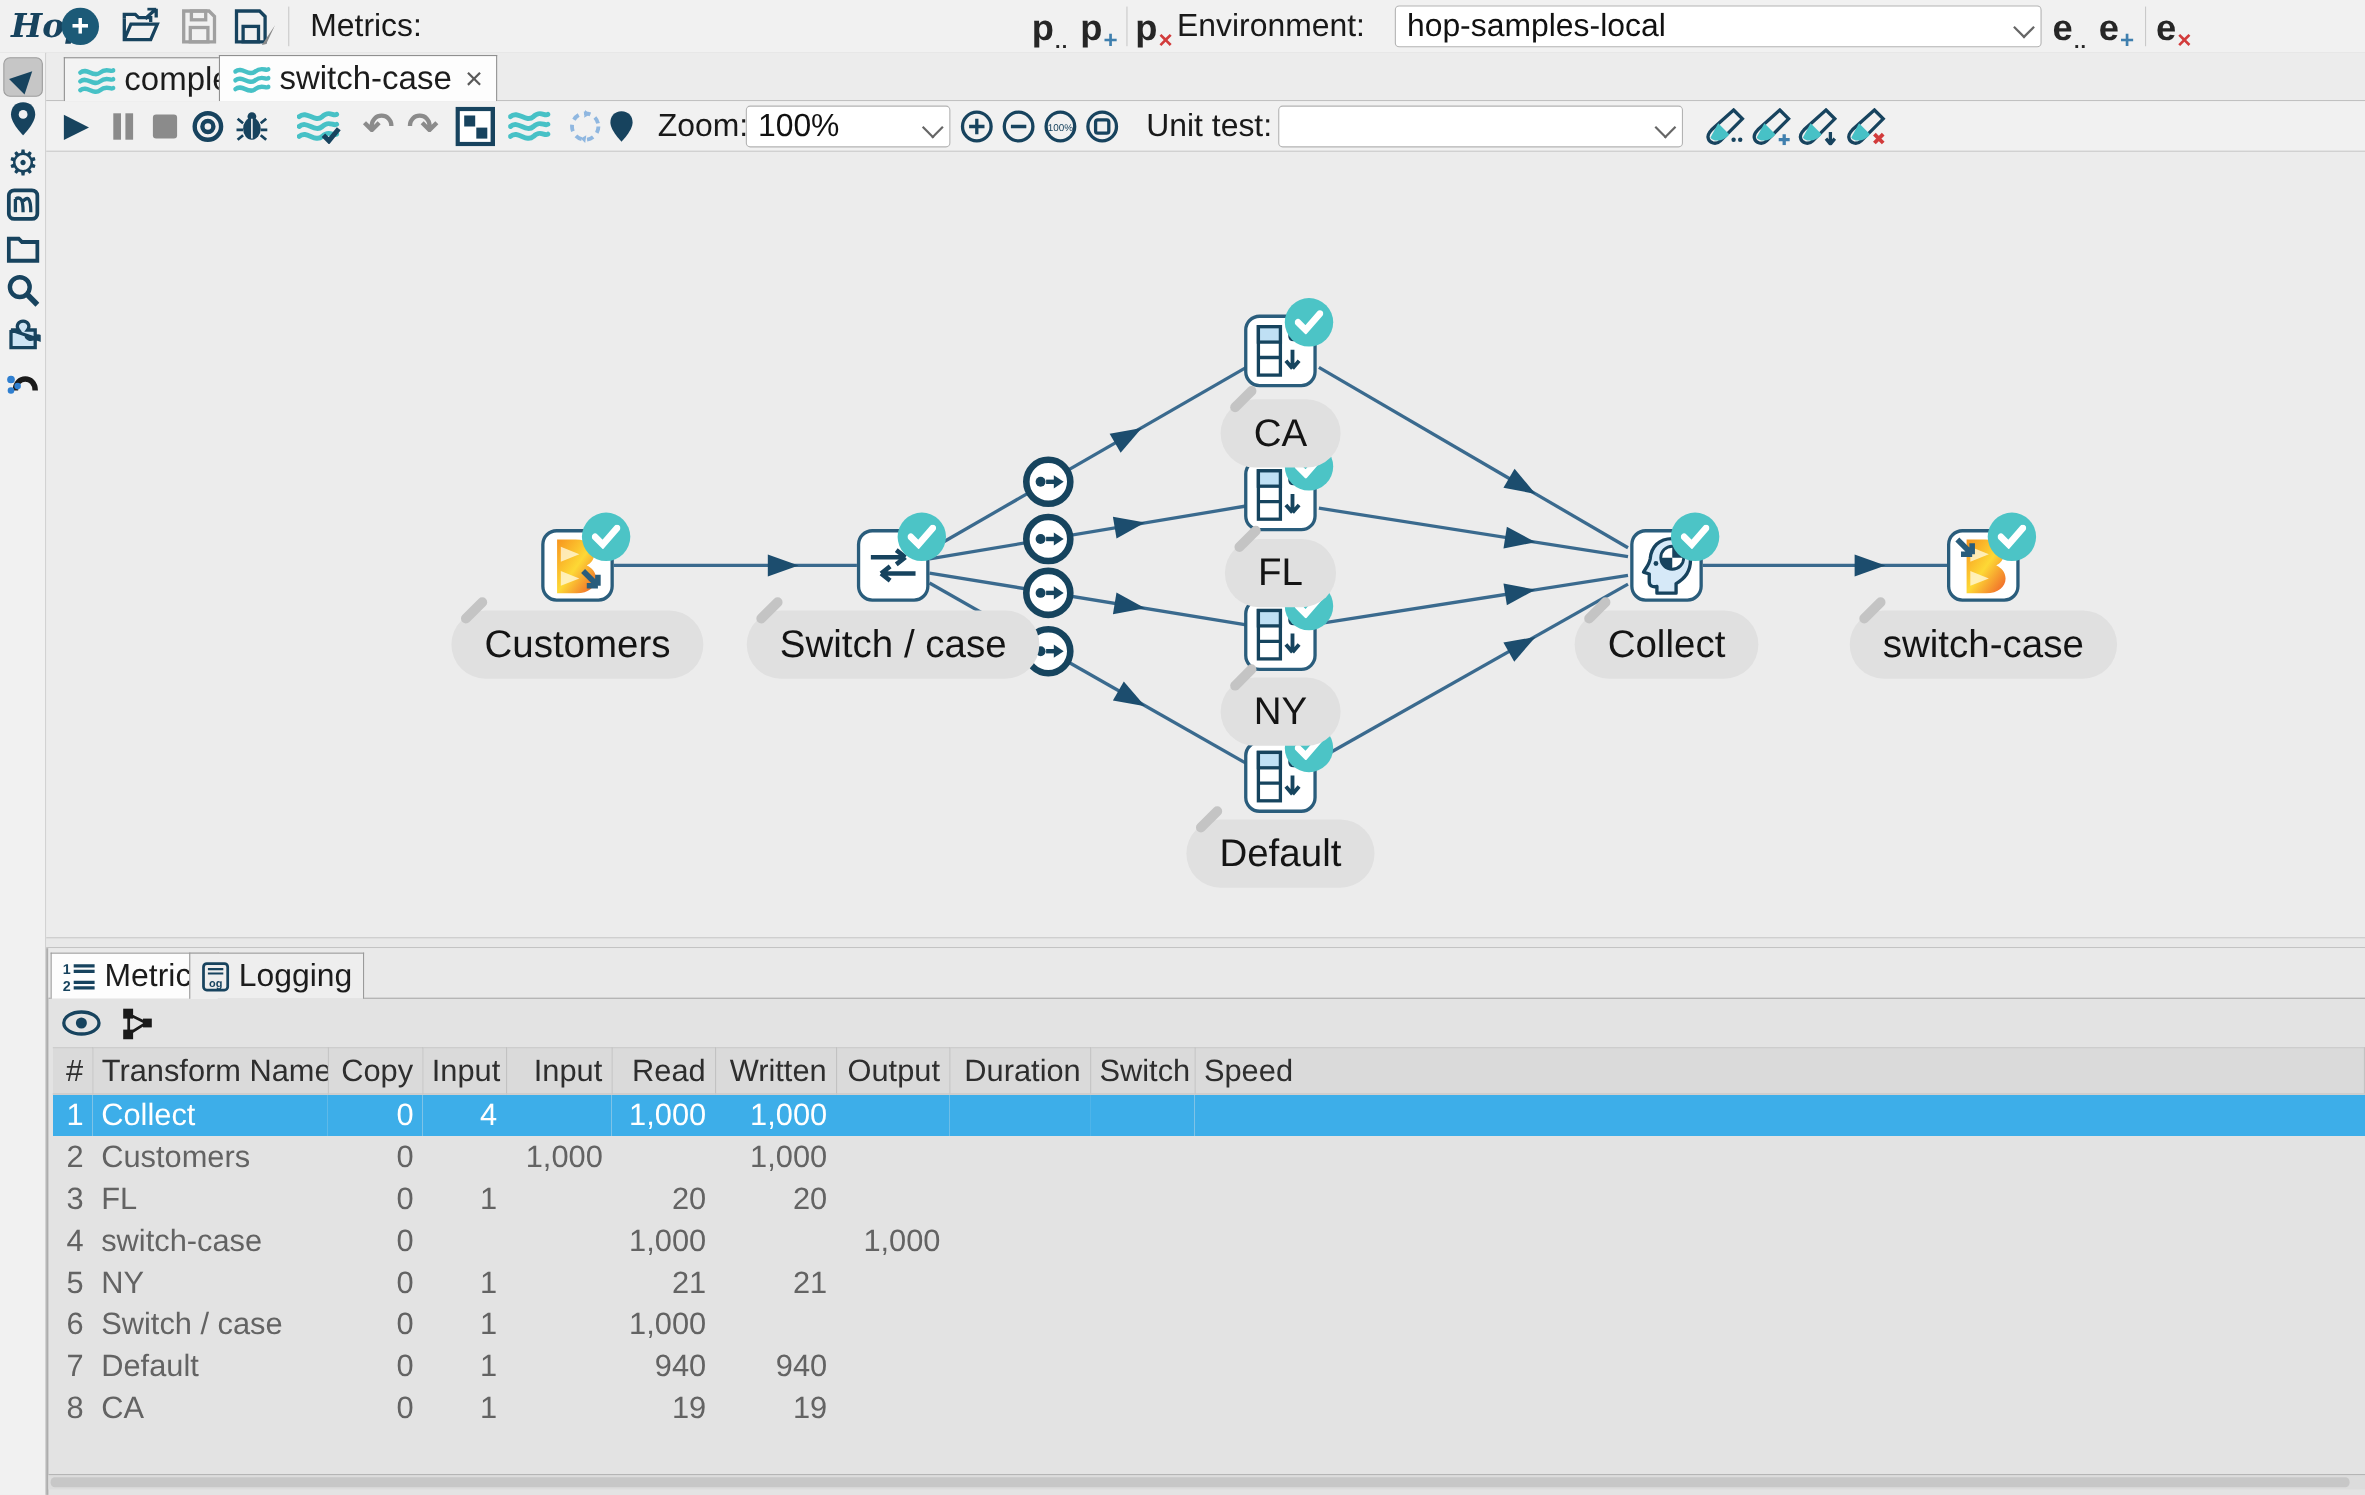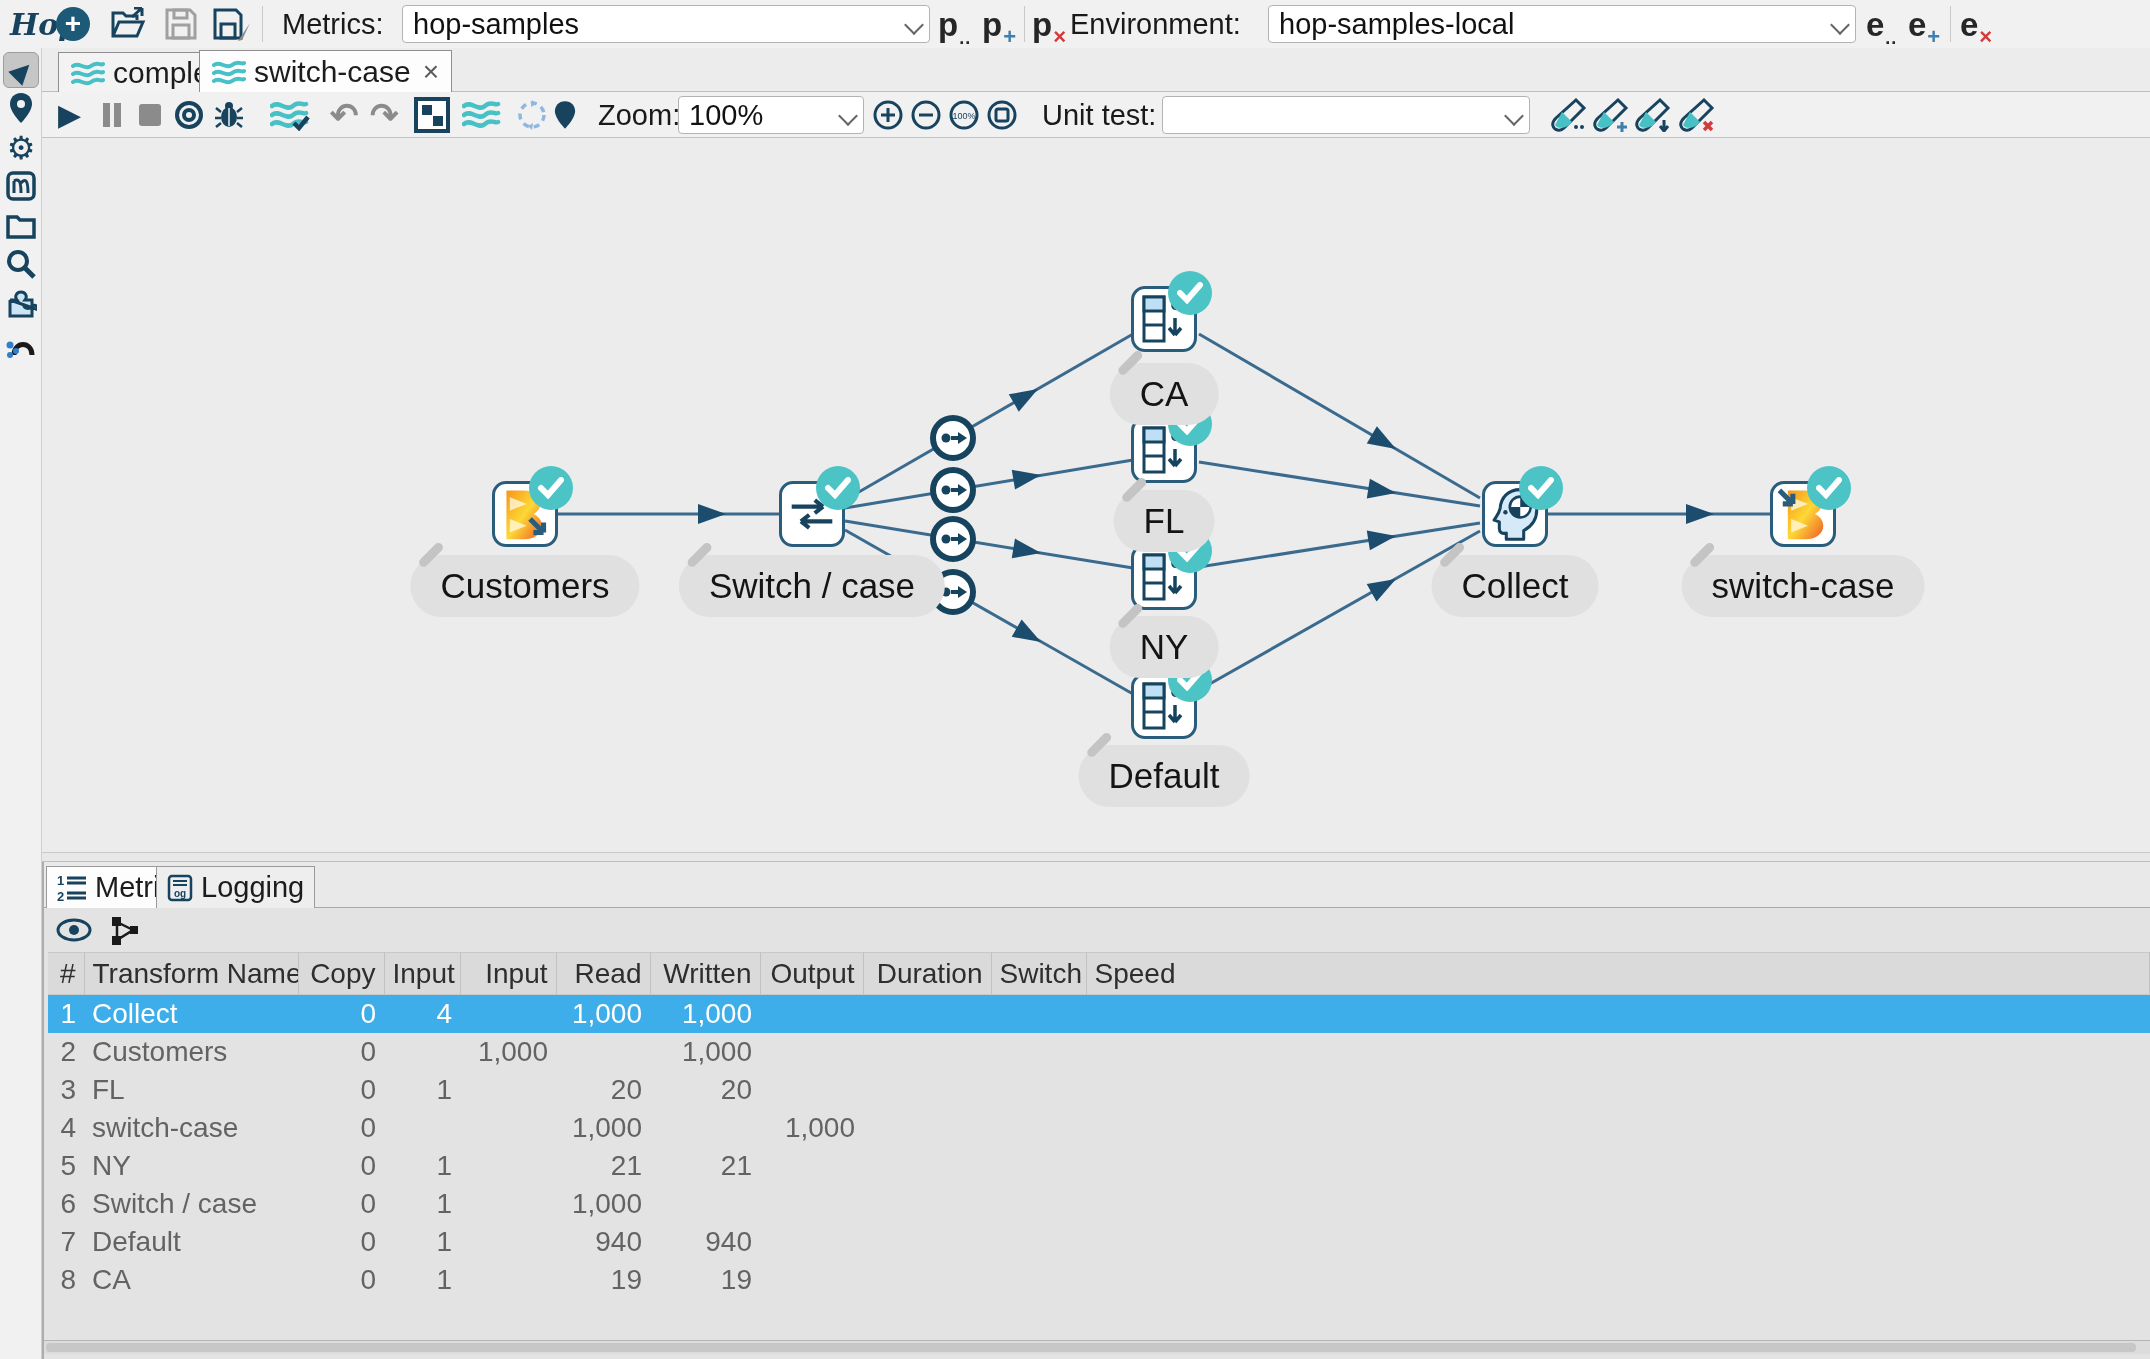--- a/index.html
+++ b/index.html
@@ -98,26 +98,20 @@
       <svg width="40" height="34" viewBox="0 0 40 34">
         <path d="M3 3 H24 L29 8 V31 H3 Z" fill="none" stroke="#17435e" stroke-width="3"></path>
         <rect x="9" y="17" width="14" height="14" fill="none" stroke="#17435e" stroke-width="3"></rect>
         <path d="M38 16 L28 31 l-2 3 l4-1 Z" fill="#8a8a8a"></path>
       </svg>
     </div>
     <div class="vsep" style="left:262px"></div>
     <div class="tt-item" style="left:282px">
         <span class="lbl">Metrics:</span>
       </div>
-    <div class="tt-item" style="left:402px;width:528px">
-      <div class="select" style="width:528px">
-          <span>hop-samples</span>
-        <span class="chev"></span>
-        </div>
-    </div>
     <div class="tt-item" style="left:938px">
         <span class="pe-ic">p<span class="pe-sub sub-dots">..</span></span>
       </div>
     <div class="tt-item" style="left:982px">
         <span class="pe-ic">p<span class="pe-sub sub-plus">+</span></span>
       </div>
     <div class="vsep" style="left:1024px"></div>
     <div class="tt-item" style="left:1032px">
         <span class="pe-ic">p<span class="pe-sub sub-x">×</span></span>
       </div>
@@ -564,21 +558,21 @@
   <div id="bottom-panel" class="abs">
     <div id="btabs">
       <div class="btab" style="left:2px">
         <svg width="30" height="28" viewBox="0 0 30 28">
           <text x="0" y="11" font-size="13" font-weight="bold" fill="#17435e" font-family="Liberation Sans,sans-serif">1</text>
           <text x="0" y="27" font-size="13" font-weight="bold" fill="#17435e" font-family="Liberation Sans,sans-serif">2</text>
           <path d="M10 4 H29 M10 9 H29 M10 19 H29 M10 24 H29" stroke="#17435e" stroke-width="3"></path>
         </svg>
         <span>Metrics</span>
       </div>
-      <div class="btab inactive" style="left:112px">
+      <div class="btab inactive" style="left:128px">
         <svg width="26" height="28" viewBox="0 0 26 28">
           <rect x="2" y="2" width="22" height="24" rx="3" fill="none" stroke="#17435e" stroke-width="2.5"></rect>
           <path d="M6 7 H20 M6 11 H20" stroke="#17435e" stroke-width="2"></path>
           <text x="7" y="23" font-size="10" font-weight="bold" fill="#17435e" font-family="Liberation Sans,sans-serif">og</text>
         </svg>
         <span>Logging</span>
       </div>
     </div>
 
     <div id="panel-icons">

